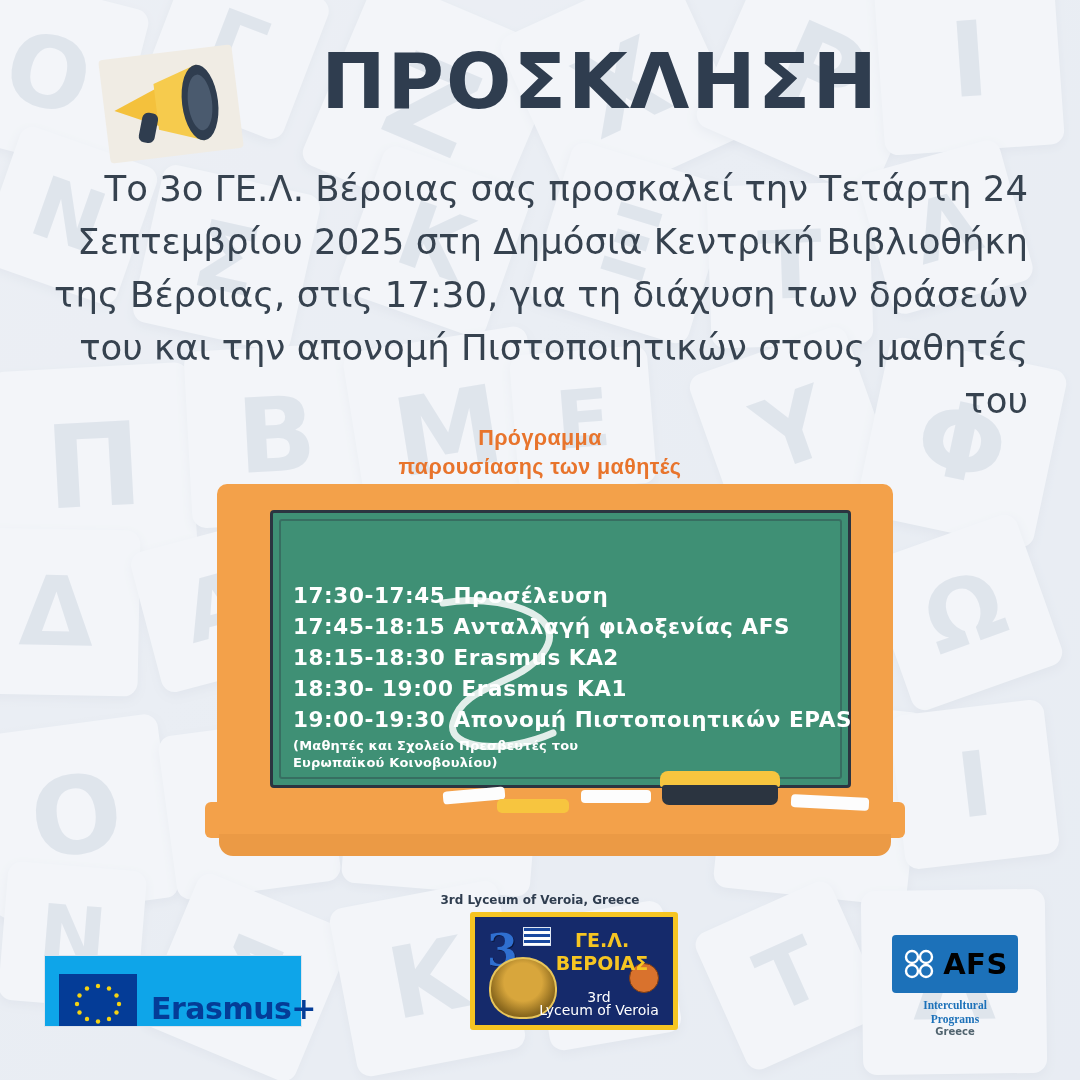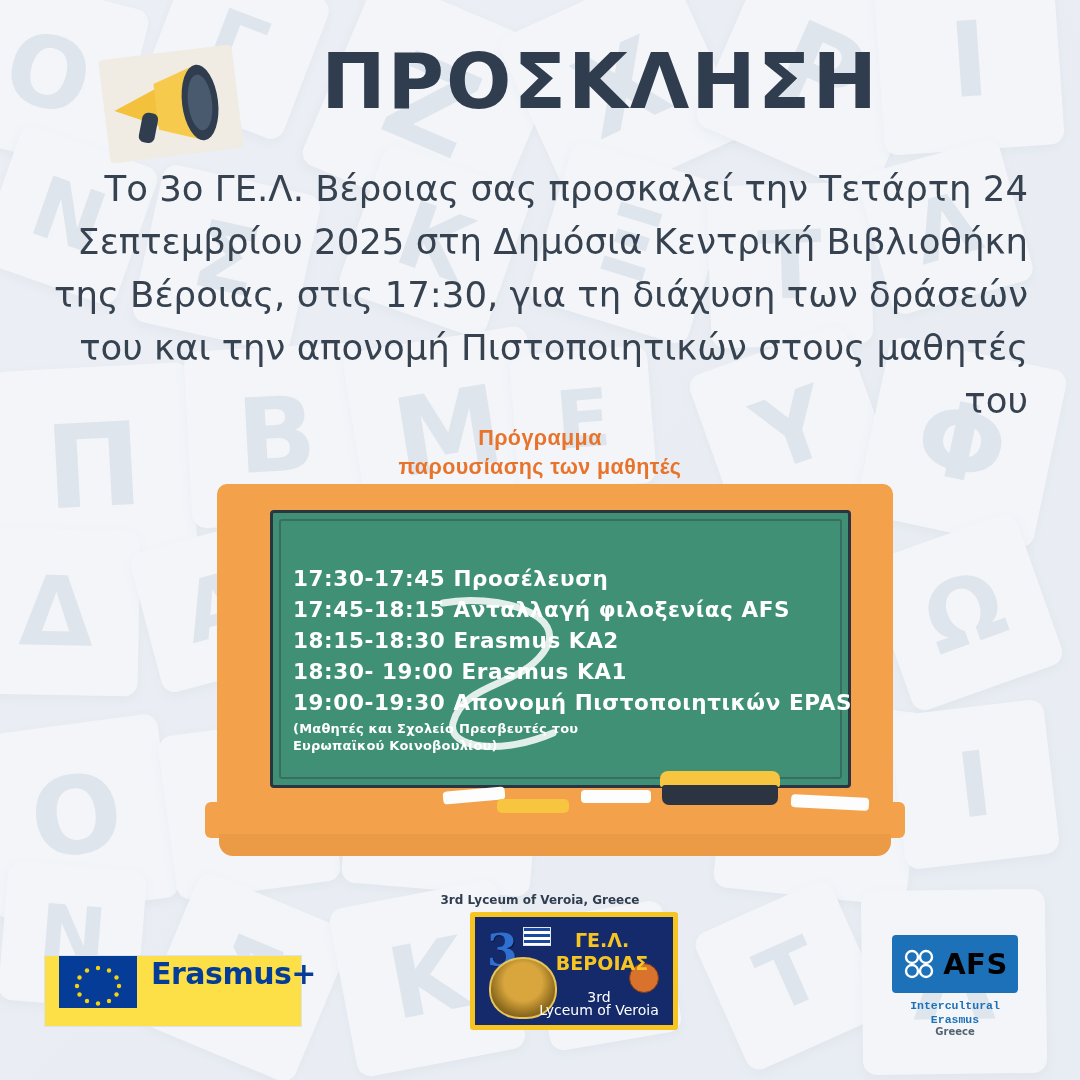--- a/index.html
+++ b/index.html
@@ -147,21 +147,21 @@
     position: absolute;
     left: 150px;
     top: 70px;
     width: 190px;
     height: 180px;
     pointer-events: none;
   }
   #schedule {
     position: absolute;
     left: 20px;
-    top: 50px;
+    top: 67px;
     width: 560px;
     color: #ffffff;
     font-family: "DejaVu Sans", sans-serif;
     font-weight: bold;
     font-size: 21.5px;
     line-height: 31px;
     letter-spacing: 0.6px;
     z-index: 2;
   }
   #schedule-note {
@@ -310,24 +310,24 @@
     background: #d9722d;
     border: 1px solid #7d3d12;
   }
 
   #erasmus-logo {
     position: absolute;
     left: 44px;
     top: 955px;
     width: 258px;
     height: 72px;
-    background: #fde047;
+    background: #0ea5e9;
     border: 1px solid #dde3ec;
     display: flex;
-    align-items: flex-start;
+    align-items: flex-end;
     gap: 14px;
     padding-left: 14px;
     box-sizing: border-box;
   }
   #eu-flag {
     width: 78px;
     height: 52px;
     background: #043c97;
     position: relative;
     flex: none;
@@ -364,21 +364,21 @@
     font-weight: bold;
     font-family: "DejaVu Sans", sans-serif;
     letter-spacing: 0.5px;
   }
   #afs-sub {
     margin-top: 6px;
     color: #1c71b9;
     font-size: 11.5px;
     font-weight: bold;
     line-height: 13.5px;
-    font-family: Liberation Mono, monospace;
+    font-family: Liberation Serif, serif;
   }
   #afs-country {
     color: #51646f;
     font-size: 10px;
     font-weight: bold;
     font-family: "DejaVu Sans", sans-serif;
   }
 </style>
 </head>
 <body>
@@ -527,18 +527,18 @@
           <circle cx="10" cy="10" r="6"></circle>
           <circle cx="24" cy="10" r="6"></circle>
           <circle cx="10" cy="24" r="6"></circle>
           <circle cx="24" cy="24" r="6"></circle>
         </g>
       </svg>
       <div id="afs-word">AFS</div>
     </div>
     <div id="afs-sub">
       <div>Intercultural</div>
-      <div>Erasmus</div>
+      <div>Programs</div>
     </div>
     <div id="afs-country">Greece</div>
   </div>
 
 </div>
 
 </body></html>

